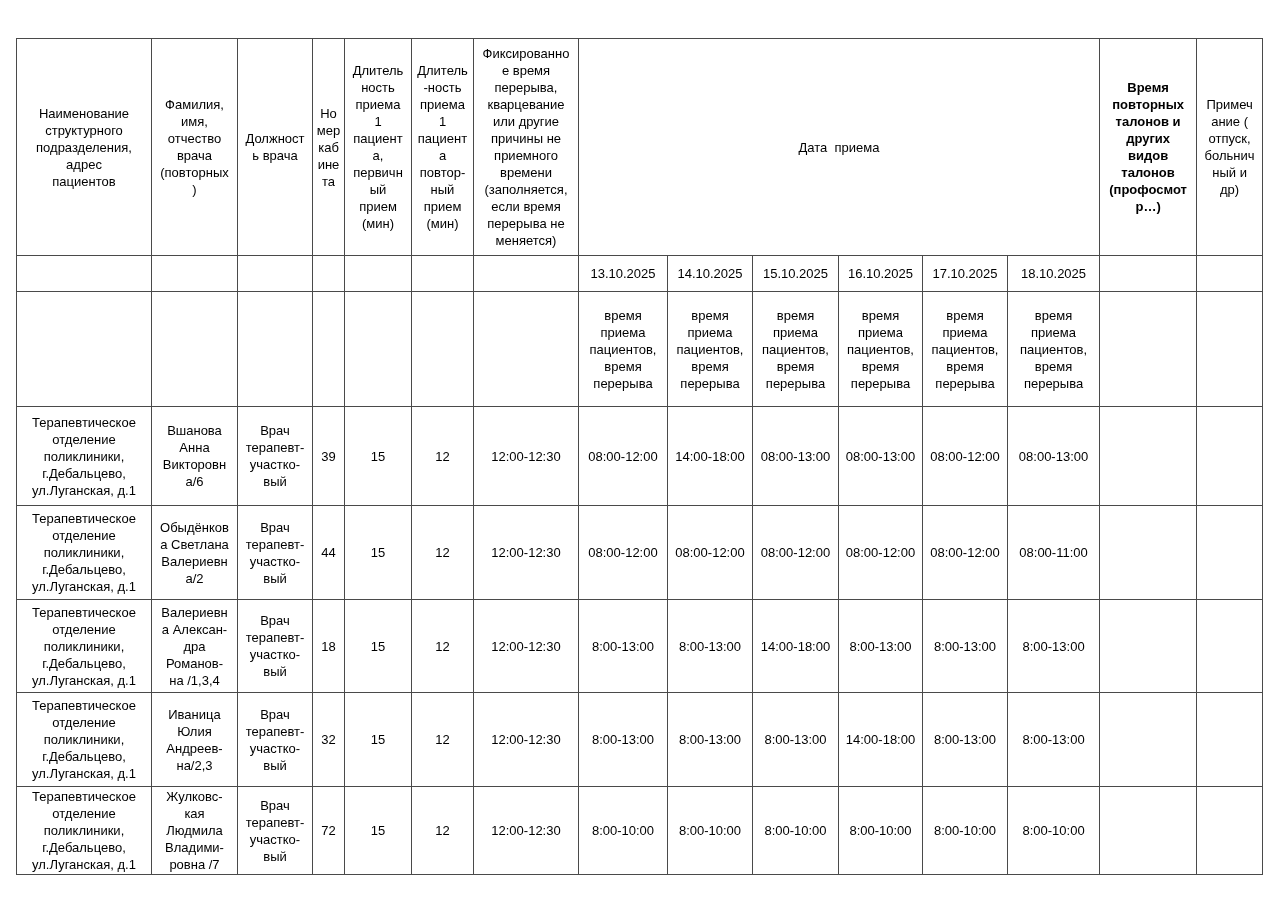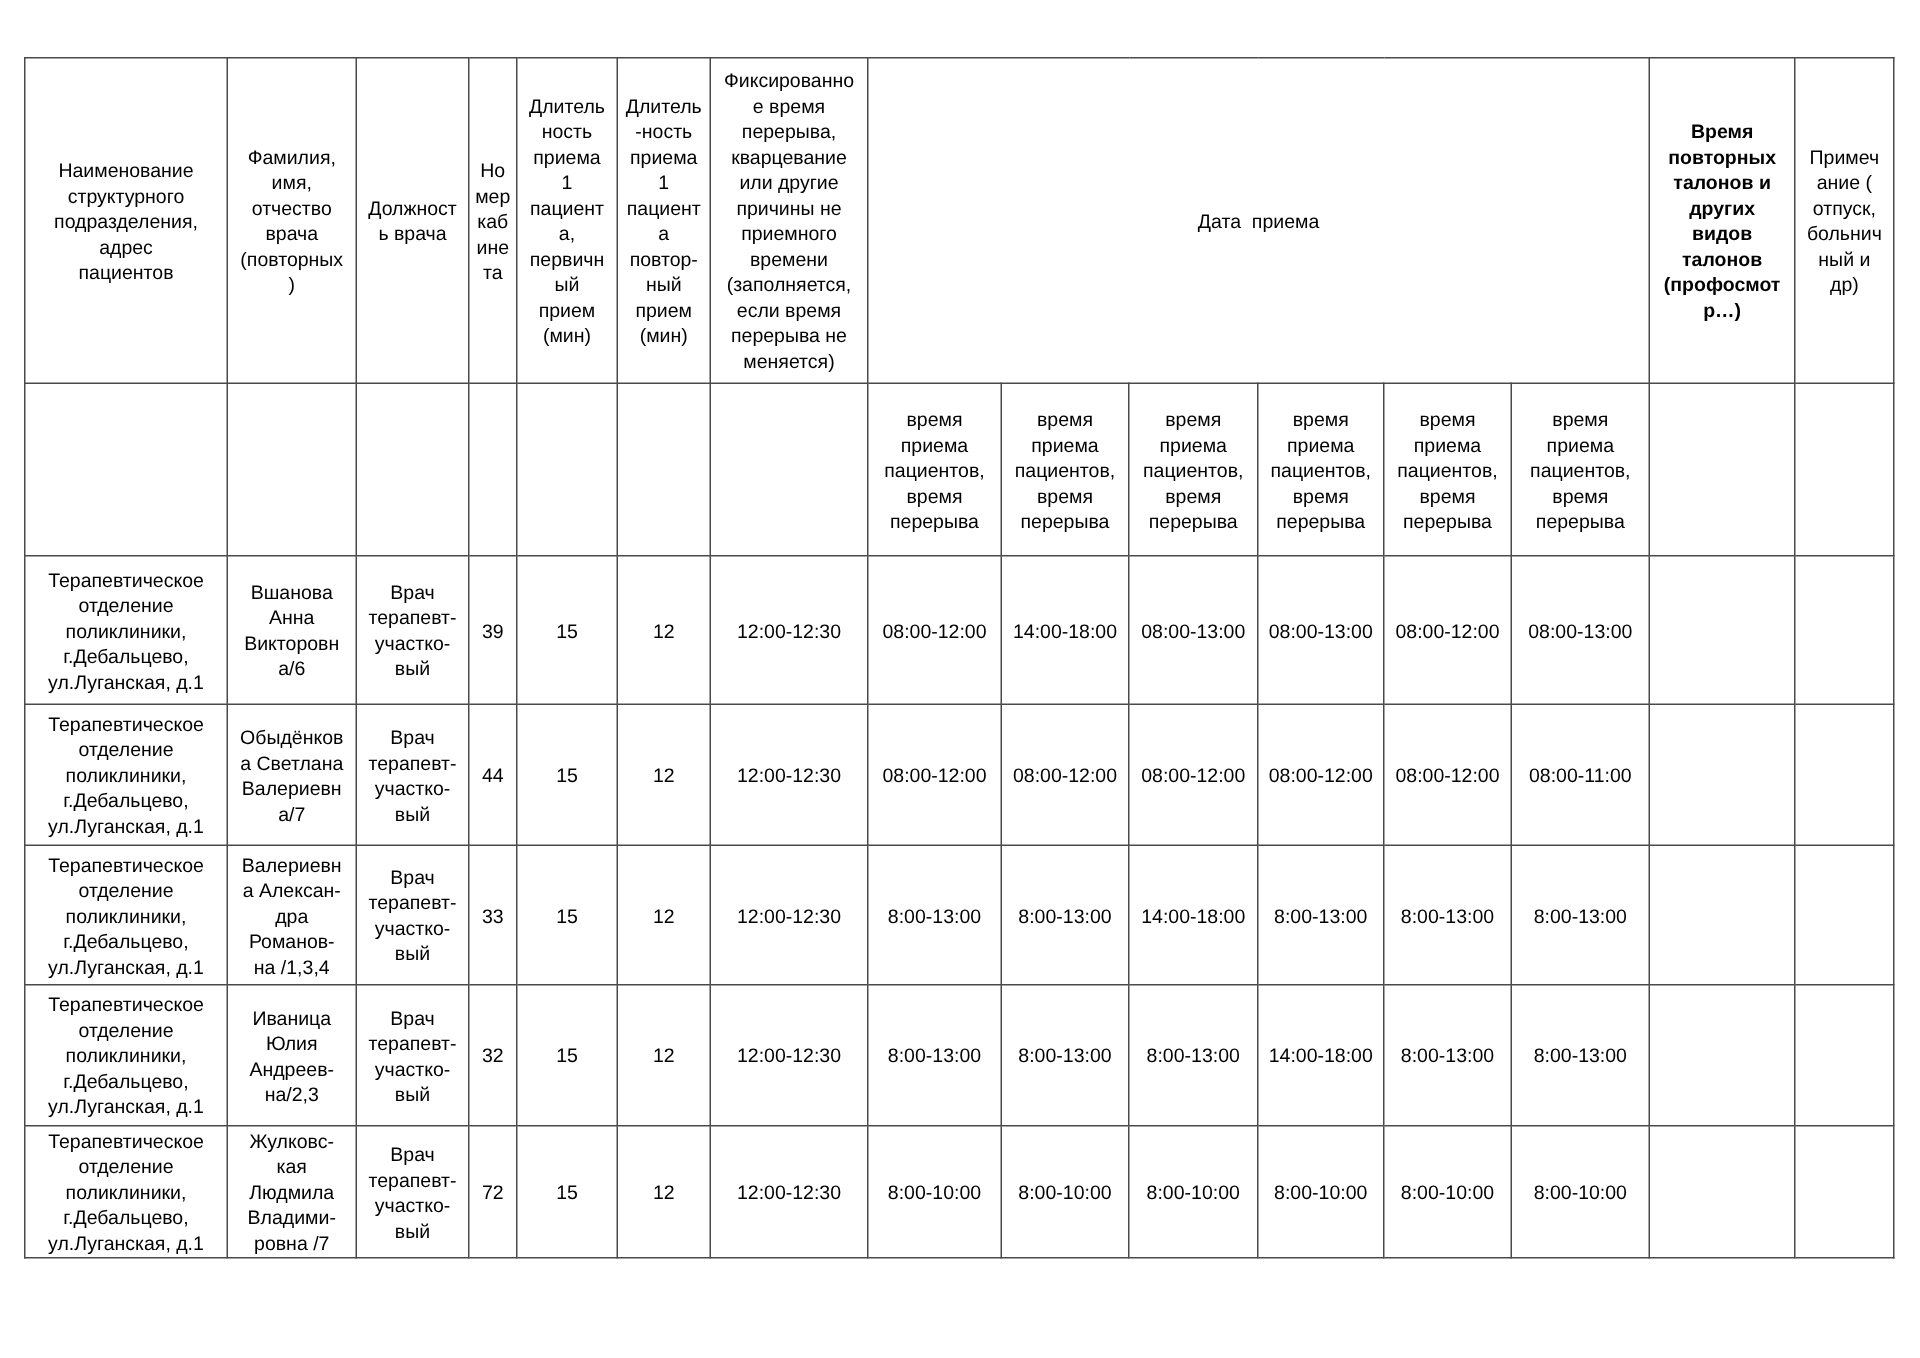--- a/index.html
+++ b/index.html
@@ -114,20 +114,37 @@
 (профосмот
 р…)</td>
       <td>Примеч
 ание (
 отпуск,
 больнич
 ный и
 др)</td>
     </tr>
 
+    <tr class="r-dates">
+      <td></td>
+      <td></td>
+      <td></td>
+      <td></td>
+      <td></td>
+      <td></td>
+      <td></td>
+      <td class="fs15">13.10.2025</td>
+      <td class="fs15">14.10.2025</td>
+      <td class="fs15">15.10.2025</td>
+      <td class="fs15">16.10.2025</td>
+      <td class="fs15">17.10.2025</td>
+      <td class="fs15">18.10.2025</td>
+      <td></td>
+      <td></td>
+    </tr>
 
     <tr class="r-sub">
       <td></td>
       <td></td>
       <td></td>
       <td></td>
       <td></td>
       <td></td>
       <td></td>
       <td class="fs14">время
@@ -194,21 +211,21 @@
 
     <tr class="r-d2">
       <td class="fs14">Терапевтическое
 отделение
 поликлиники,
 г.Дебальцево,
 ул.Луганская, д.1</td>
       <td class="fs14">Обыдёнков
 а Светлана
 Валериевн
-а/7</td>
+а/2</td>
       <td class="fs14">Врач
 терапевт-
 участко-
 вый</td>
       <td class="fs15">44</td>
       <td class="fs15">15</td>
       <td class="fs15">12</td>
       <td class="fs15">12:00-12:30</td>
       <td class="fs15">08:00-12:00</td>
       <td class="fs15">08:00-12:00</td>
@@ -228,21 +245,21 @@
 ул.Луганская, д.1</td>
       <td class="fs14">Валериевн
 а Алексан-
 дра
 Романов-
 на /1,3,4</td>
       <td class="fs14">Врач
 терапевт-
 участко-
 вый</td>
-      <td class="fs15">33</td>
+      <td class="fs15">18</td>
       <td class="fs15">15</td>
       <td class="fs15">12</td>
       <td class="fs15">12:00-12:30</td>
       <td class="fs15">8:00-13:00</td>
       <td class="fs15">8:00-13:00</td>
       <td class="fs15">14:00-18:00</td>
       <td class="fs15">8:00-13:00</td>
       <td class="fs15">8:00-13:00</td>
       <td class="fs15">8:00-13:00</td>
       <td></td>

